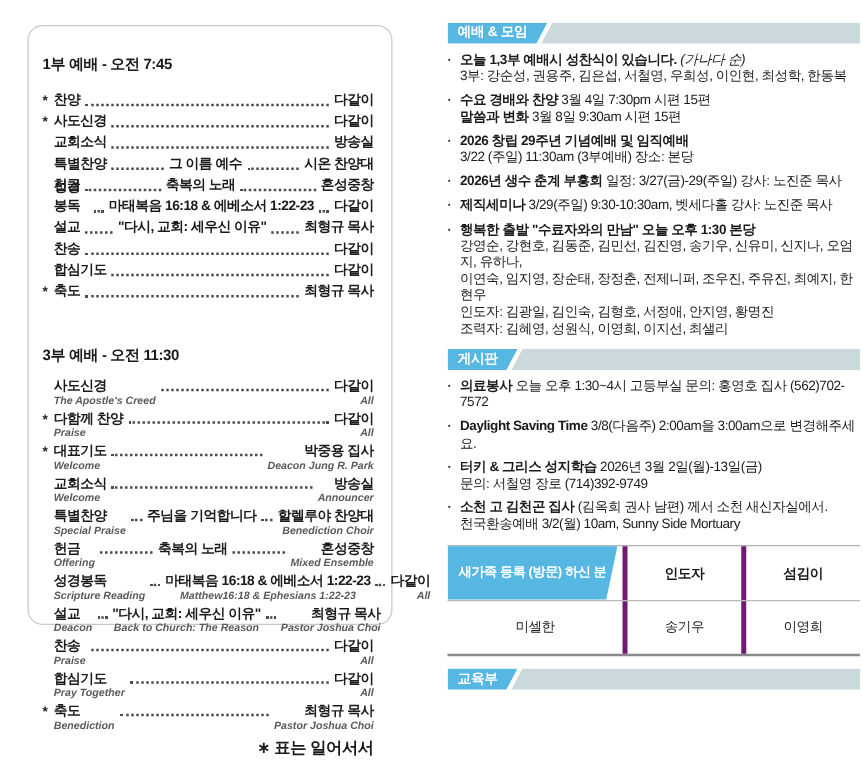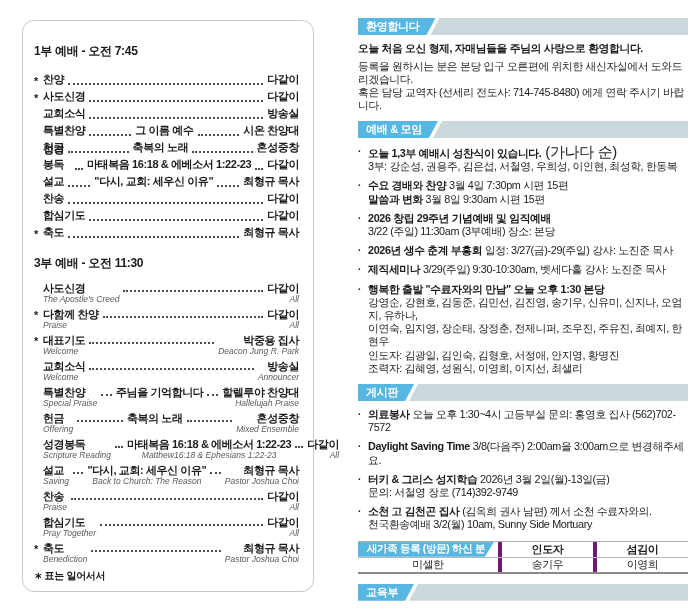--- a/index.html
+++ b/index.html
@@ -2,66 +2,66 @@
 <html style="--accent: #57b7e3; --accent-light: #ccd9dc;"><head>
 <meta charset="utf-8">
 <style>
   * { margin:0; padding:0; box-sizing:border-box; }
   html,body { background:#ffffff; }
   body { font-family:"Liberation Sans","DejaVu Sans",sans-serif; color:#1b1b1b; }
   .page { position:relative; width:690px; height:613px; background:#fff; overflow:hidden; }
 
   
   .order-box {
-    position:absolute; left:22px; top:20px; width:292px; height:572px;
+    position:absolute; left:22px; top:20px; width:292px; height:480px;
     border:1px solid #c9c9c9; border-radius:12px;
     padding:22px 14px 8px 11px; display:flex; flex-direction:column;
   }
   .svc-title { font-size:12px; font-weight:700; letter-spacing:-0.3px; margin-bottom:10px; }
-  .svc2 { margin-top:15px; }
+  .svc2 { margin-top:36px; }
   .row { display:flex; align-items:flex-end; height:17px; font-size:11px; font-weight:700; letter-spacing:-0.4px; }
   .star { width:9px; flex:none; font-weight:700; }
   .lead { flex:1 1 10px; min-width:8px; border-bottom:2px dotted #4d4d4d; margin:0 4px 2px 4px; }
   .mid { white-space:nowrap;text-align:center; }
   .val { white-space:nowrap; }
   .row3 { display:flex; align-items:flex-start; margin-bottom:3.5px; min-height:21px; }
   .row3 .star { padding-top:1px; font-size:11px; }
   .c { display:flex; flex-direction:column; }
   .c .m { font-size:11px; font-weight:700; letter-spacing:-0.4px; white-space:nowrap; line-height:12px; }
-  .c .s { font-size:8.5px; font-style:italic; color:#5a5a5a; font-weight:400; line-height:9.5px; margin-top:1px; white-space:nowrap; }
+  .c .s { font-size:8.5px; font-style:italic; color:#5a5a5a; font-weight:700; line-height:9.5px; margin-top:1px; white-space:nowrap; }
   .cm { align-items:center; }
   .cr { align-items:flex-end; }
   .lead3 { flex:1 1 10px; min-width:8px; border-bottom:2px dotted #4d4d4d; height:10px; margin:0 4px; }
-  .footnote { margin-top:auto; text-align:left; font-size:10px; font-weight:700; letter-spacing:-0.3px; }
+  .footnote { margin-top:auto; text-align:right; font-size:13px; font-weight:700; letter-spacing:-0.3px; }
 
   
   .right-col { position:absolute; left:358px; top:18px; width:330px; }
   .sec-header { display:flex; height:17px; margin-bottom:7px; }
   .sec-blue {
     background:var(--accent,#57b7e3); color:#fff; font-size:11px; font-weight:700;
     letter-spacing:-0.3px; line-height:17px; padding:0 16px 0 8px; flex:none;
     clip-path:polygon(0 0,100% 0,calc(100% - 9px) 100%,0 100%);
   }
   .sec-tail { flex:1; background:var(--accent-light,#ccd9dc); clip-path:polygon(9px 0,100% 0,100% 100%,0 100%); margin-left:-5px; }
   .txt { font-size:10.8px; line-height:13px; letter-spacing:-0.35px; }
   .intro { font-weight:700; margin-bottom:5px; }
   .body-ln { color:#222; }
   .sec { margin-bottom:9px; }
   .bullet { display:flex; margin-bottom:6px; }
   .dot { width:10px; flex:none; font-weight:700; font-size:10px; line-height:13px; }
   .bl { flex:1; }
   .ln { font-size:10.8px; line-height:13.2px; letter-spacing:-0.35px; }
   .b { font-weight:700; }
-  .sm { font-size:15px; }
+  .sm { font-size:11px;font-style:italic; }
 
   
   .nc-table { border-top:1px solid #b0b0b0; border-bottom:2px solid #8a8a8a; margin:2px 0 10px 0; }
   .nc-row { display:grid; grid-template-columns:140px 95px 95px; }
   .nc-hrow { border-bottom:1px solid #b8b8b8; }
-  .nc-cell { text-align:center; font-size:10.8px; letter-spacing:-0.35px; padding:0 0; }
+  .nc-cell { text-align:center; font-size:10.8px; letter-spacing:-0.35px; padding:14px 0; }
   .nc-h2 { font-weight:700; font-size:11px; }
   .nc-sep { border-left:4px solid #701a75; }
   .nc-blue {
     background:var(--accent,#57b7e3); color:#fff; font-weight:700; font-size:10.5px;
     clip-path:polygon(0 0,100% 0,calc(100% - 9px) 100%,0 100%); margin-right:4px;
   }
 </style>
 </head>
 <body>
 
@@ -199,21 +199,21 @@
             <div class="m">특별찬양</div>
             <div class="s">Special Praise</div>
           </div>
           <div class="lead3"></div>
           <div class="c cm">
             <div class="m">주님을 기억합니다</div>
           </div>
           <div class="lead3"></div>
           <div class="c cr">
             <div class="m">할렐루야 찬양대</div>
-            <div class="s">Hallelujah Praise</div>
+            <div class="s">Benediction Choir</div>
           </div>
         </div>
       <div class="row3">
           <span class="star"></span>
           <div class="c cl">
             <div class="m">헌금</div>
             <div class="s">Offering</div>
           </div>
           <div class="lead3"></div>
           <div class="c cm">
@@ -239,21 +239,21 @@
           <div class="lead3"></div>
           <div class="c cr">
             <div class="m">다같이</div>
             <div class="s">All</div>
           </div>
         </div>
       <div class="row3">
           <span class="star"></span>
           <div class="c cl">
             <div class="m">설교</div>
-            <div class="s">Saving</div>
+            <div class="s">Deacon</div>
           </div>
           <div class="lead3"></div>
           <div class="c cm">
             <div class="m">"다시, 교회: 세우신 이유"</div>
             <div class="s">Back to Church: The Reason</div>
           </div>
           <div class="lead3"></div>
           <div class="c cr">
             <div class="m">최형규 목사</div>
             <div class="s">Pastor Joshua Choi</div>
@@ -295,29 +295,20 @@
             <div class="s">Pastor Joshua Choi</div>
           </div>
         </div>
     </div>
 
     <div class="footnote">∗ 표는 일어서서</div>
   </div>
 
   <div class="right-col">
 
-    <div class="sec">
-      <div class="sec-header">
-        <div class="sec-blue">환영합니다</div>
-        <div class="sec-tail"></div>
-      </div>
-      <div class="txt intro">오늘 처음 오신 형제, 자매님들을 주님의 사랑으로 환영합니다.</div>
-      <div class="txt body-ln">등록을 원하시는 분은 본당 입구 오른편에 위치한 새신자실에서 도와드리겠습니다.</div>
-      <div class="txt body-ln">혹은 담당 교역자 (선세리 전도사: 714-745-8480) 에게 연락 주시기 바랍니다.</div>
-    </div>
 
     <div class="sec">
       <div class="sec-header">
         <div class="sec-blue">예배 &amp; 모임</div>
         <div class="sec-tail"></div>
       </div>
 
       <div class="bullet">
           <span class="dot">·</span>
           <div class="bl">
@@ -392,21 +383,21 @@
           <span class="dot">·</span>
           <div class="bl">
         <div class="ln"><span class="b">터키 &amp; 그리스 성지학습</span><span>  2026년 3월 2일(월)-13일(금)</span></div>
         <div class="ln"><span>문의: 서철영 장로 (714)392-9749</span></div>
       </div>
         </div>
 
       <div class="bullet">
           <span class="dot">·</span>
           <div class="bl">
-        <div class="ln"><span class="b">소천 고 김천곤 집사</span><span> (김옥희 권사 남편) 께서 소천 수료자와의.</span></div>
+        <div class="ln"><span class="b">소천 고 김천곤 집사</span><span> (김옥희 권사 남편) 께서 소천 새신자실에서.</span></div>
         <div class="ln"><span>천국환송예배 3/2(월) 10am, Sunny Side Mortuary</span></div>
       </div>
         </div>
     </div>
 
     <div class="nc-table">
       <div class="nc-row nc-hrow">
         <div class="nc-cell nc-blue">새가족 등록 (방문) 하신 분</div>
         <div class="nc-cell nc-h2 nc-sep">인도자</div>
         <div class="nc-cell nc-h2 nc-sep">섬김이</div>

